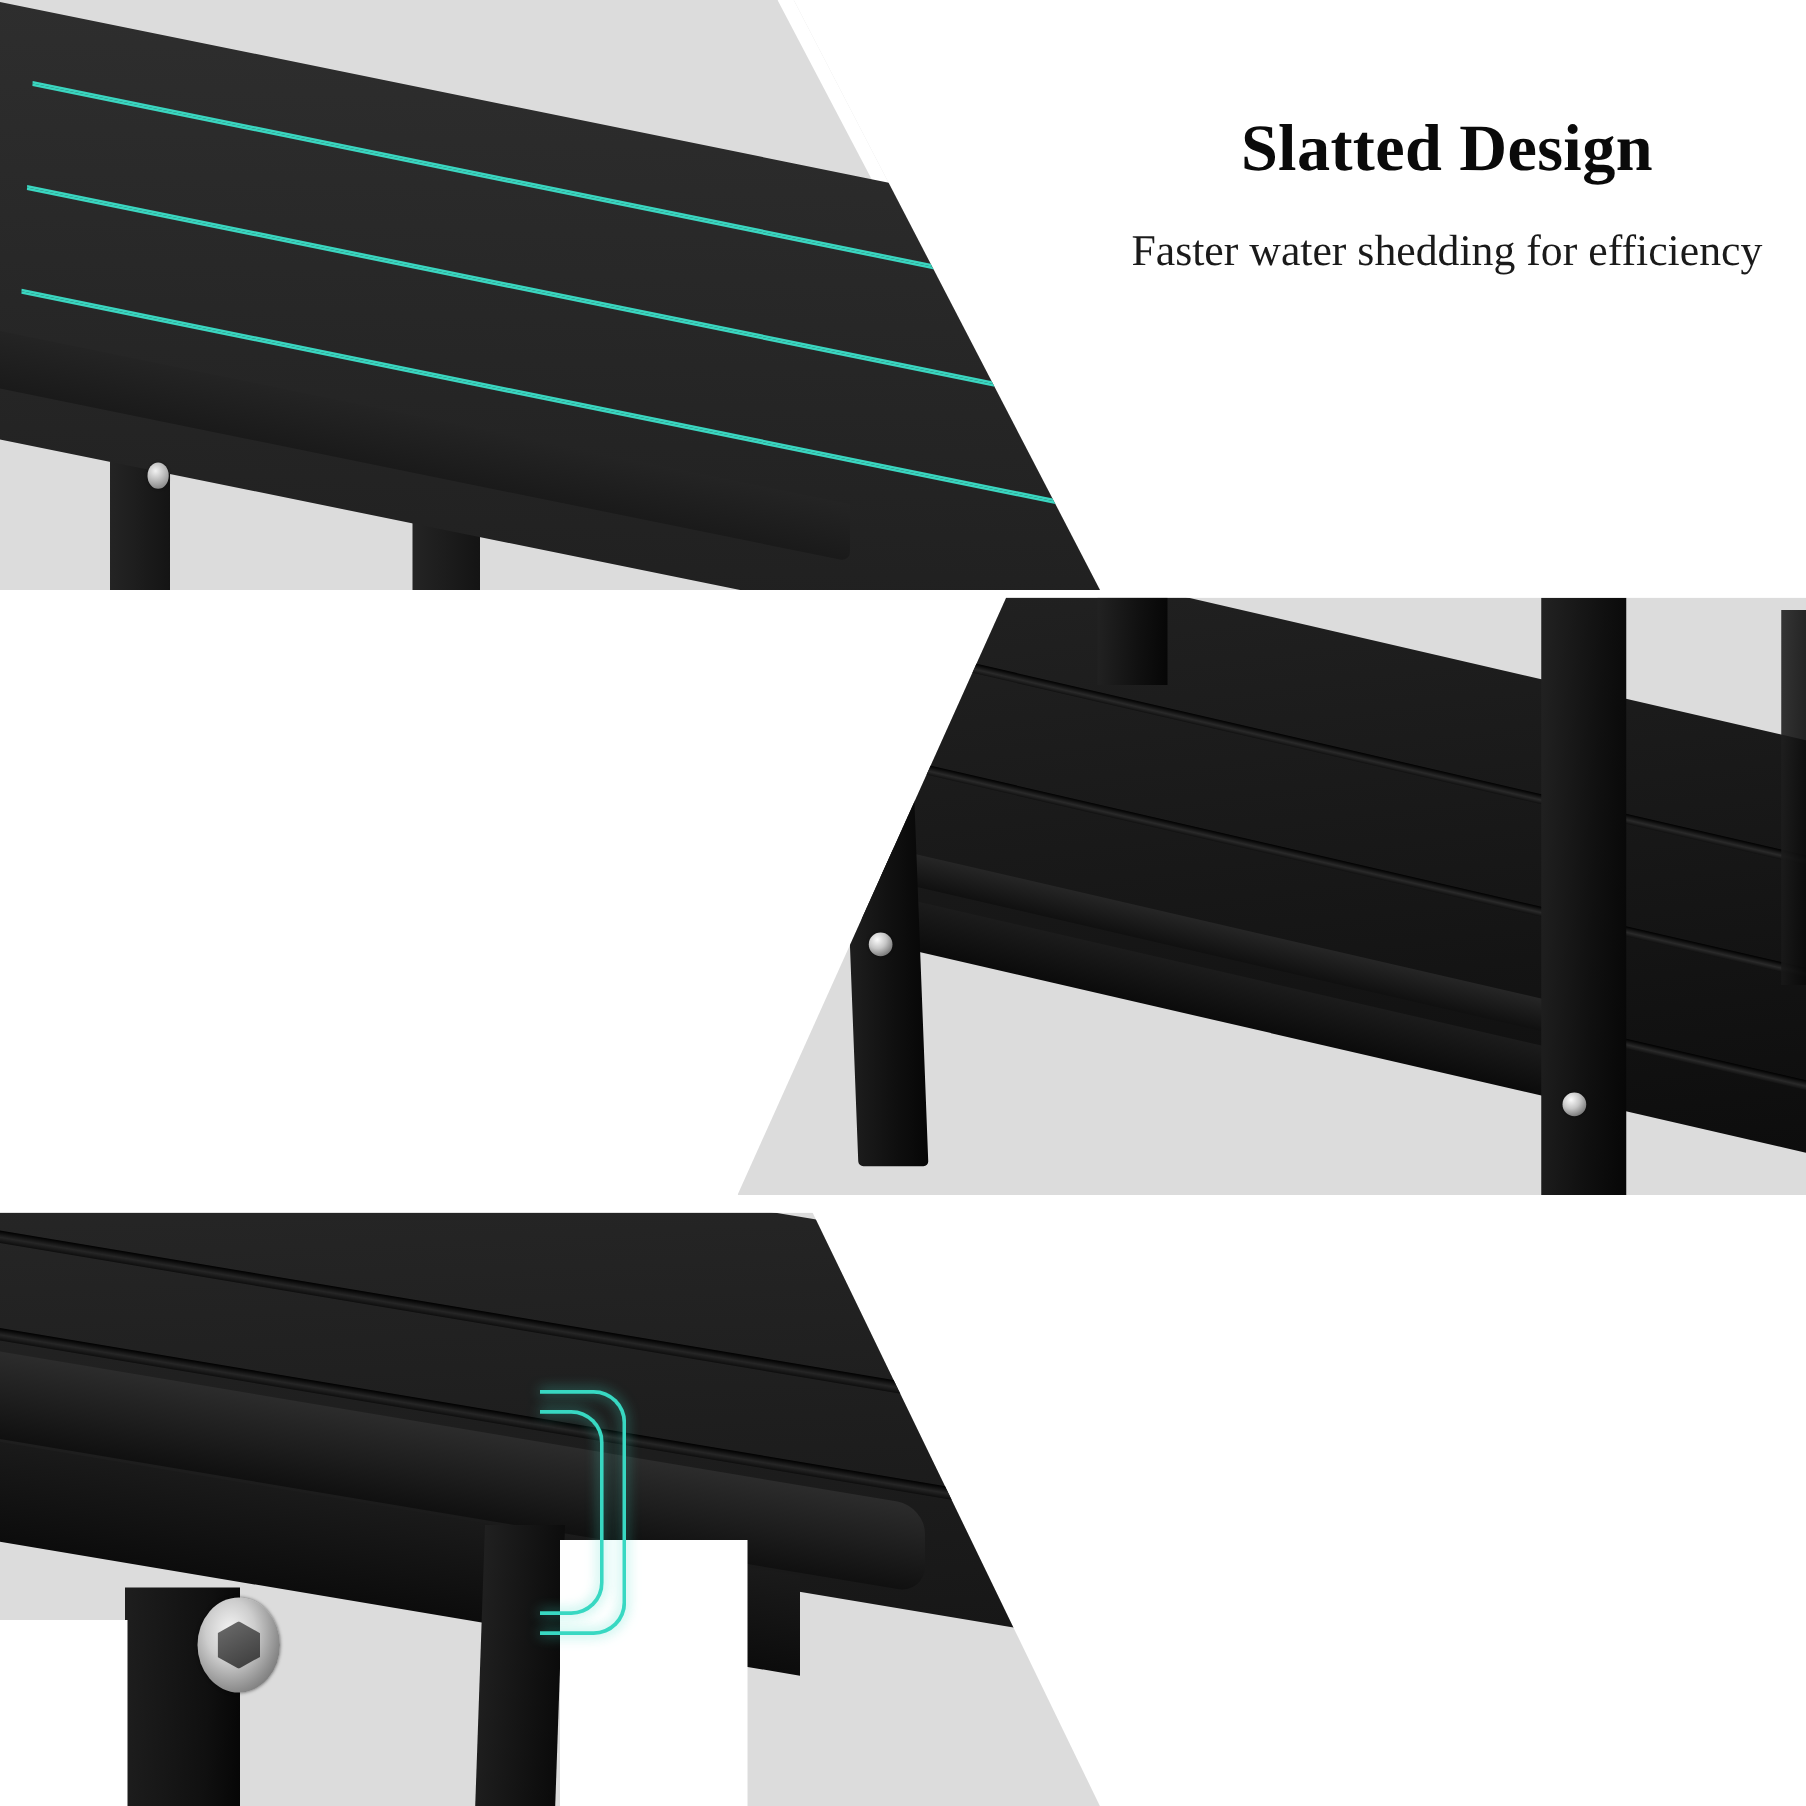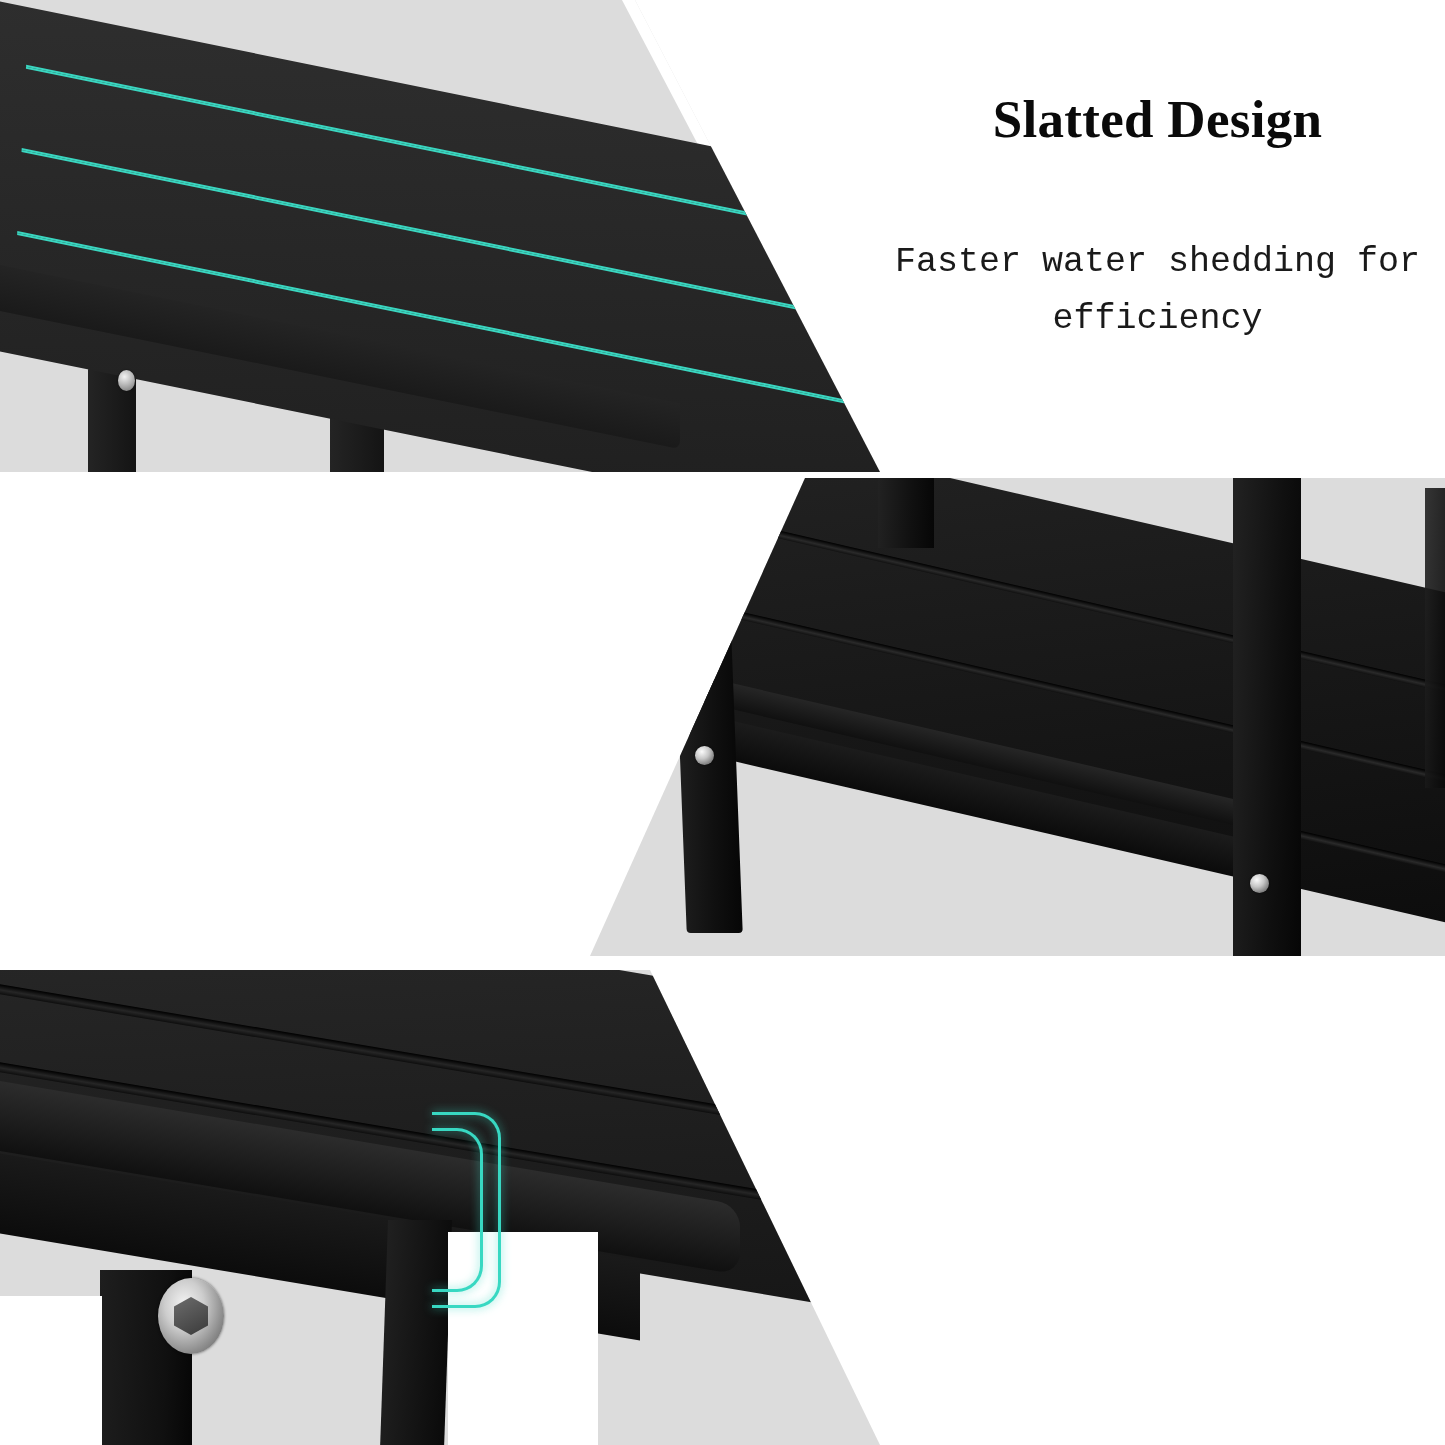--- a/index.html
+++ b/index.html
@@ -71,21 +71,21 @@
     letter-spacing: 0.3px;
   }
   .tb-1 .feature-title { font-size: 53px; }
   .feature-desc {
     font-family: "Liberation Serif", "DejaVu Serif", serif;
     font-weight: normal;
     color: #1a1a1a;
     margin: 0;
     line-height: 1.62;
   }
-  .tb-1 .feature-desc { font-size: 35px; margin-top: 85px; font-family: Liberation Mono, monospace; }
+  .tb-1 .feature-desc { font-size: 35px; margin-top: 24px; }
 
   
   .p1-white-wedge {
     position: absolute;
     left: 0; top: 0;
     width: 880px; height: 472px;
     background: #ffffff;
     clip-path: polygon(622px 0, 880px 0, 880px 472px, 870px 472px);
   }
   .p1-table {

